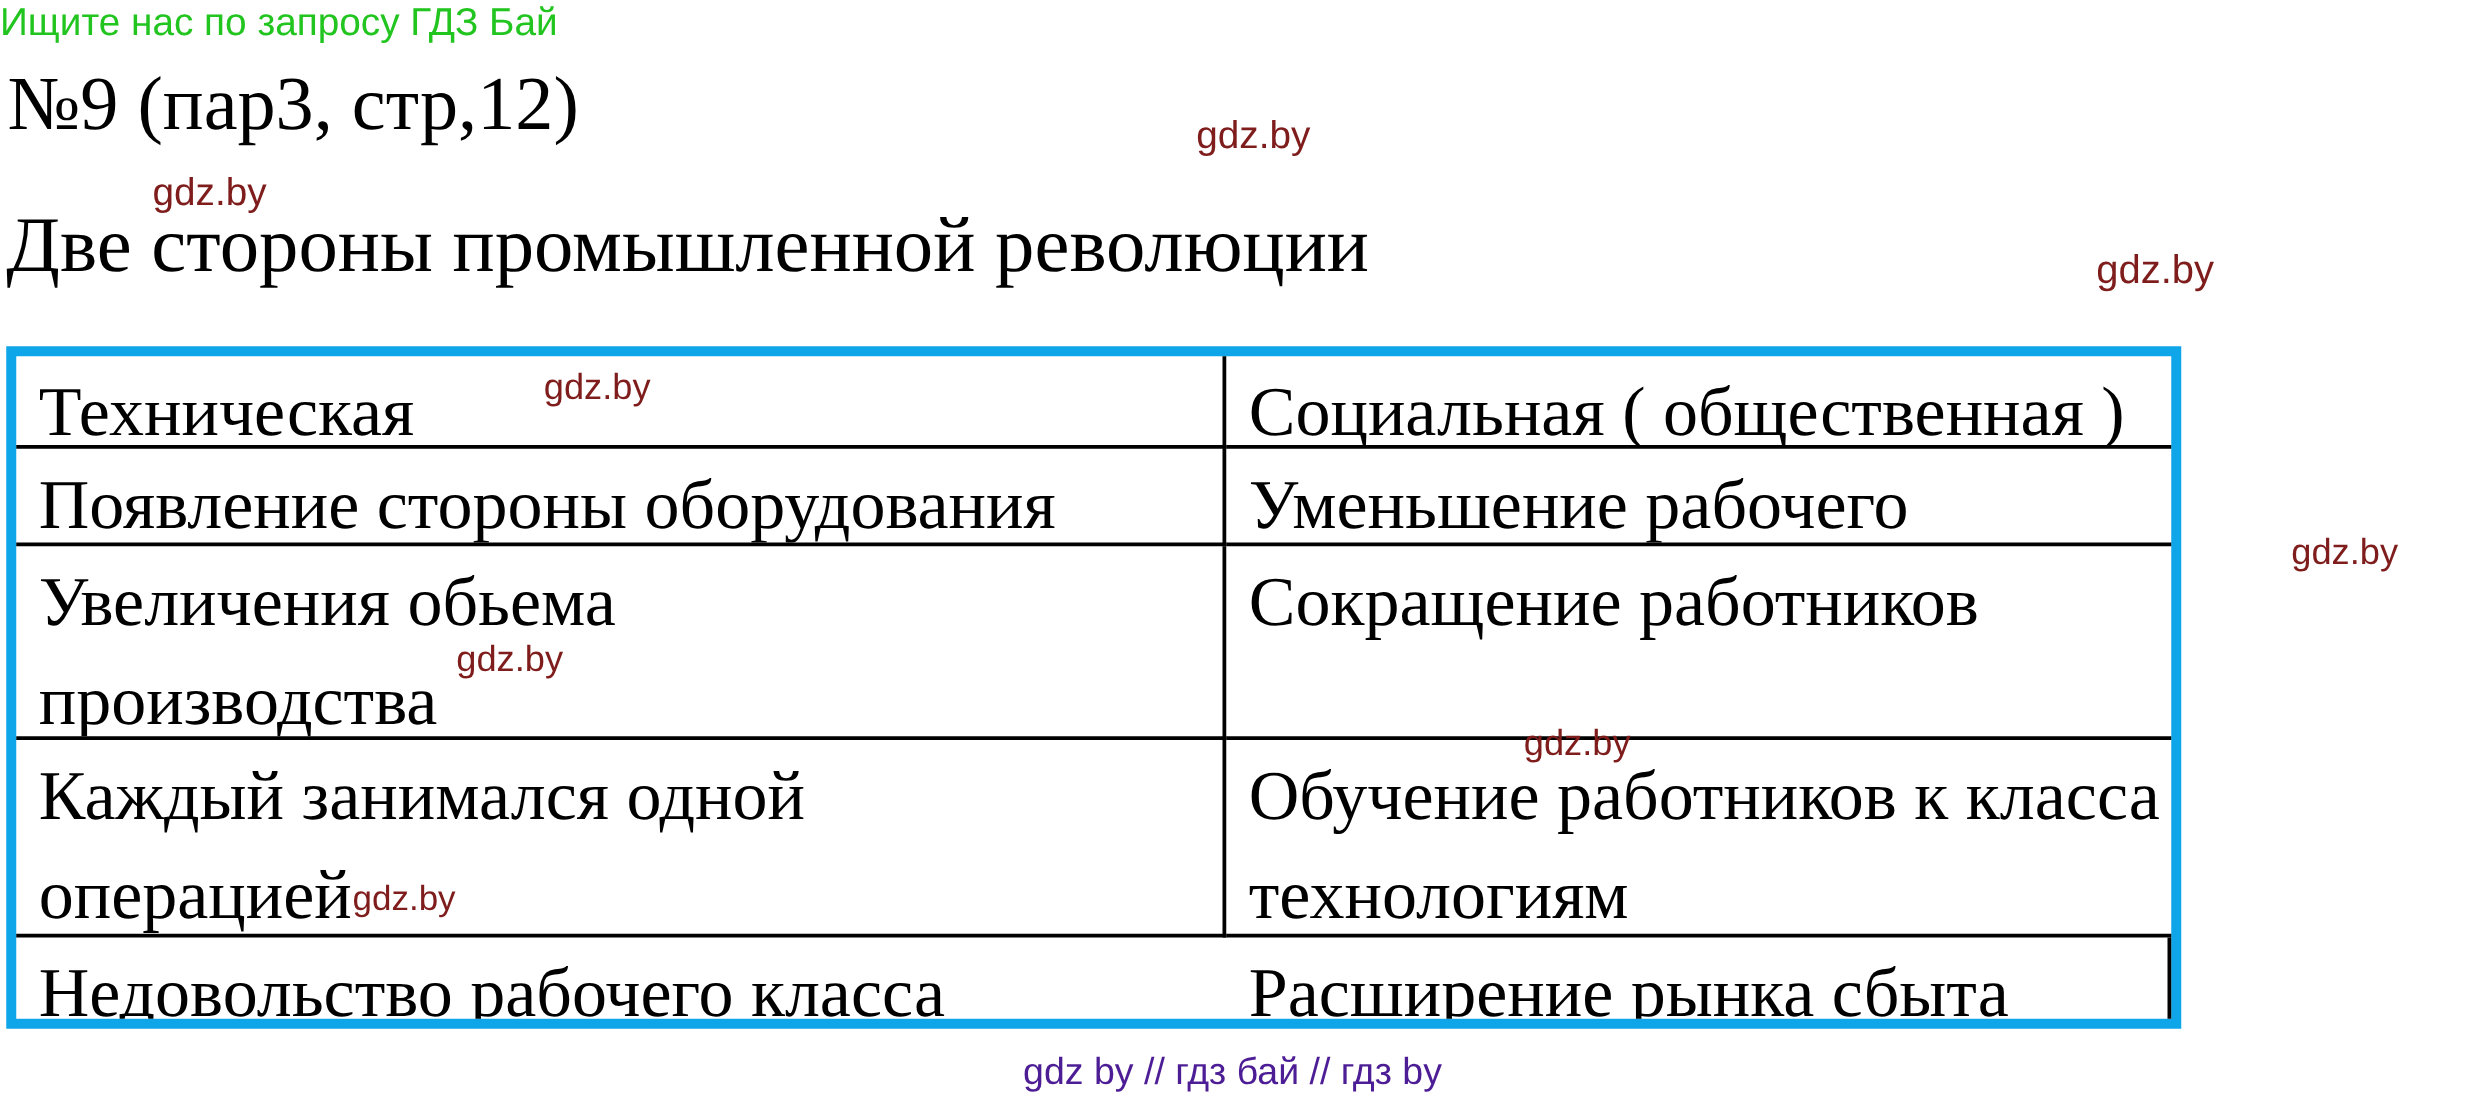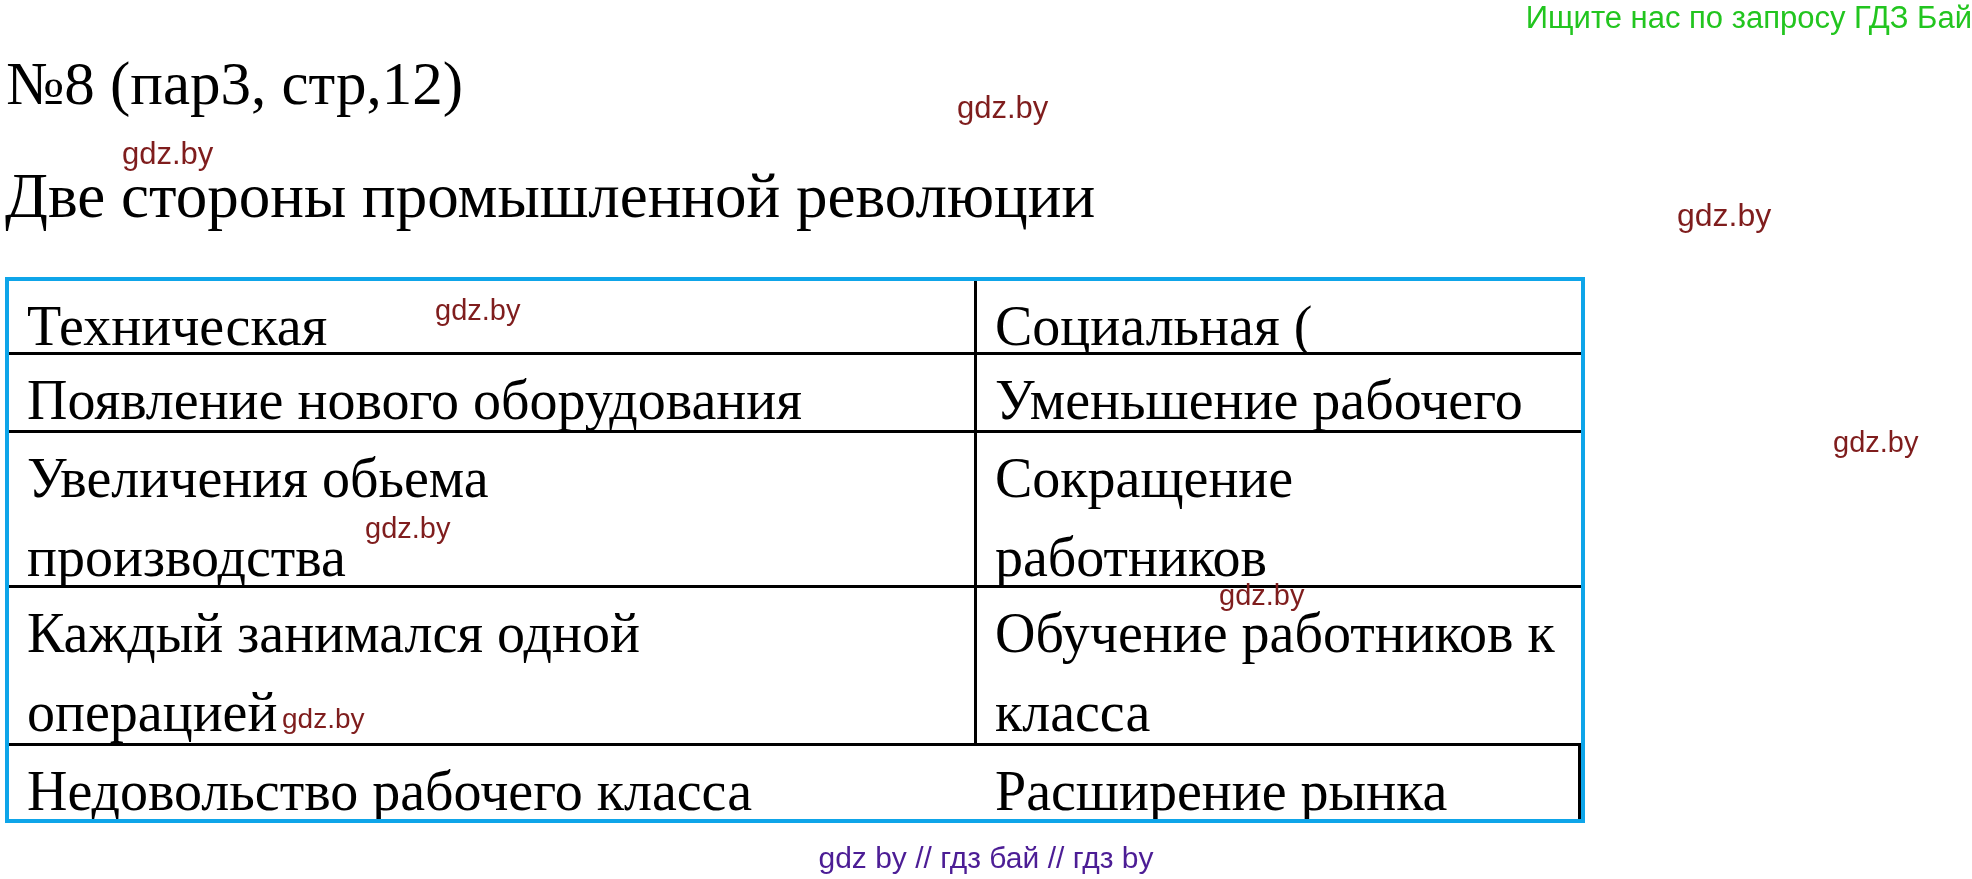--- a/index.html
+++ b/index.html
@@ -9,44 +9,44 @@
     position:relative;
     overflow:hidden;
     font-family:"Liberation Serif","DejaVu Serif",serif;
     color:#000;
   }
   .abs{position:absolute;}
 
   
   .banner{
     top:0;left:0;width:1972px;
-    text-align:right;
+    text-align:left;
     font-family:"Liberation Sans","DejaVu Sans",sans-serif;
     font-size:31px;line-height:36px;
     color:#22c51f;
   }
 
   
   .task-title{
     top:48px;left:6px;
     font-size:61px;line-height:72px;
     white-space:nowrap;
   }
   .main-title{
     top:158px;left:5px;
     font-size:63px;line-height:76px;
     white-space:nowrap;
   }
 
   
   .answer-table{
     top:277px;left:5px;
-    width:1580px;height:546px;
+    width:1740px;height:546px;
     box-sizing:border-box;
-    border:4px solid #0ea5e9;
+    border:8px solid #0ea5e9;
     display:grid;
     grid-template-columns:968px 1fr;
     grid-template-rows:74px 78px 155px 158px 1fr;
   }
   .cell{
     box-sizing:border-box;
     padding:6px 8px 0 18px;
     font-size:56px;
     line-height:79px;
     white-space:pre-line;
@@ -78,29 +78,29 @@
     font-family:"Liberation Sans","DejaVu Sans",sans-serif;
     font-size:30px;
     color:#4c1d95;
   }
 </style>
 </head>
 <body>
 
 <div class="abs banner">Ищите нас по запросу ГДЗ Бай</div>
 
-<div class="abs task-title">№8 (пар3, стр,12)</div>
+<div class="abs task-title">№9 (пар3, стр,12)</div>
 
 <div class="abs main-title">Две стороны промышленной революции</div>
 
 <div class="abs answer-table">
   <div class="cell left hline">Техническая</div>
   <div class="cell hline">Социальная ( общественная )</div>
 
-  <div class="cell left hline">Появление нового оборудования</div>
+  <div class="cell left hline">Появление стороны оборудования</div>
   <div class="cell hline">Уменьшение рабочего времени</div>
 
   <div class="cell left hline">Увеличения обьема
 производства</div>
   <div class="cell hline">Сокращение работников</div>
 
   <div class="cell left hline">Каждый занимался одной
 операцией</div>
   <div class="cell hline">Обучение работников к класса
 технологиям</div>

